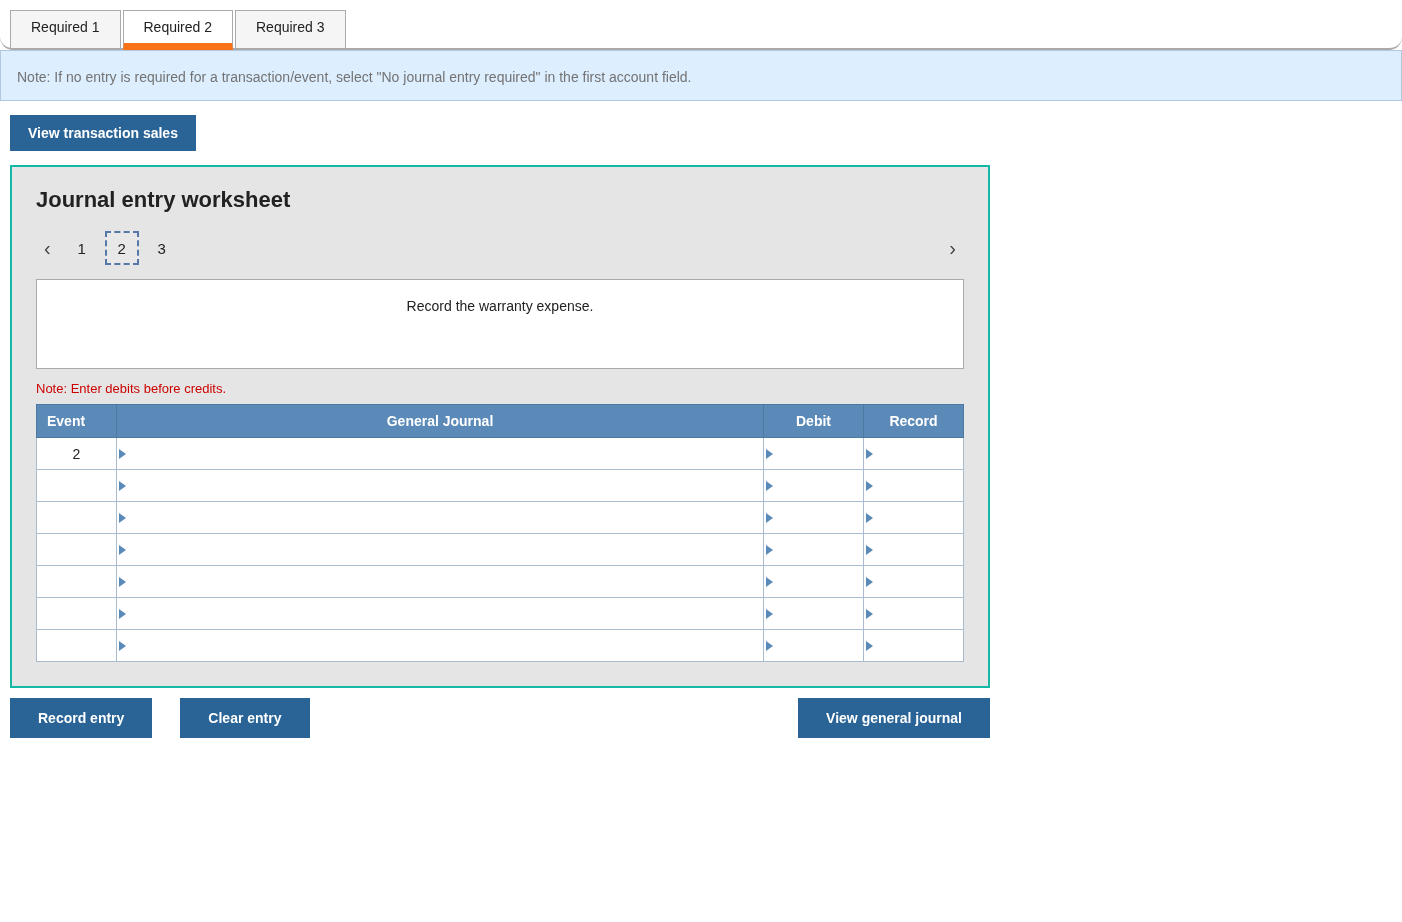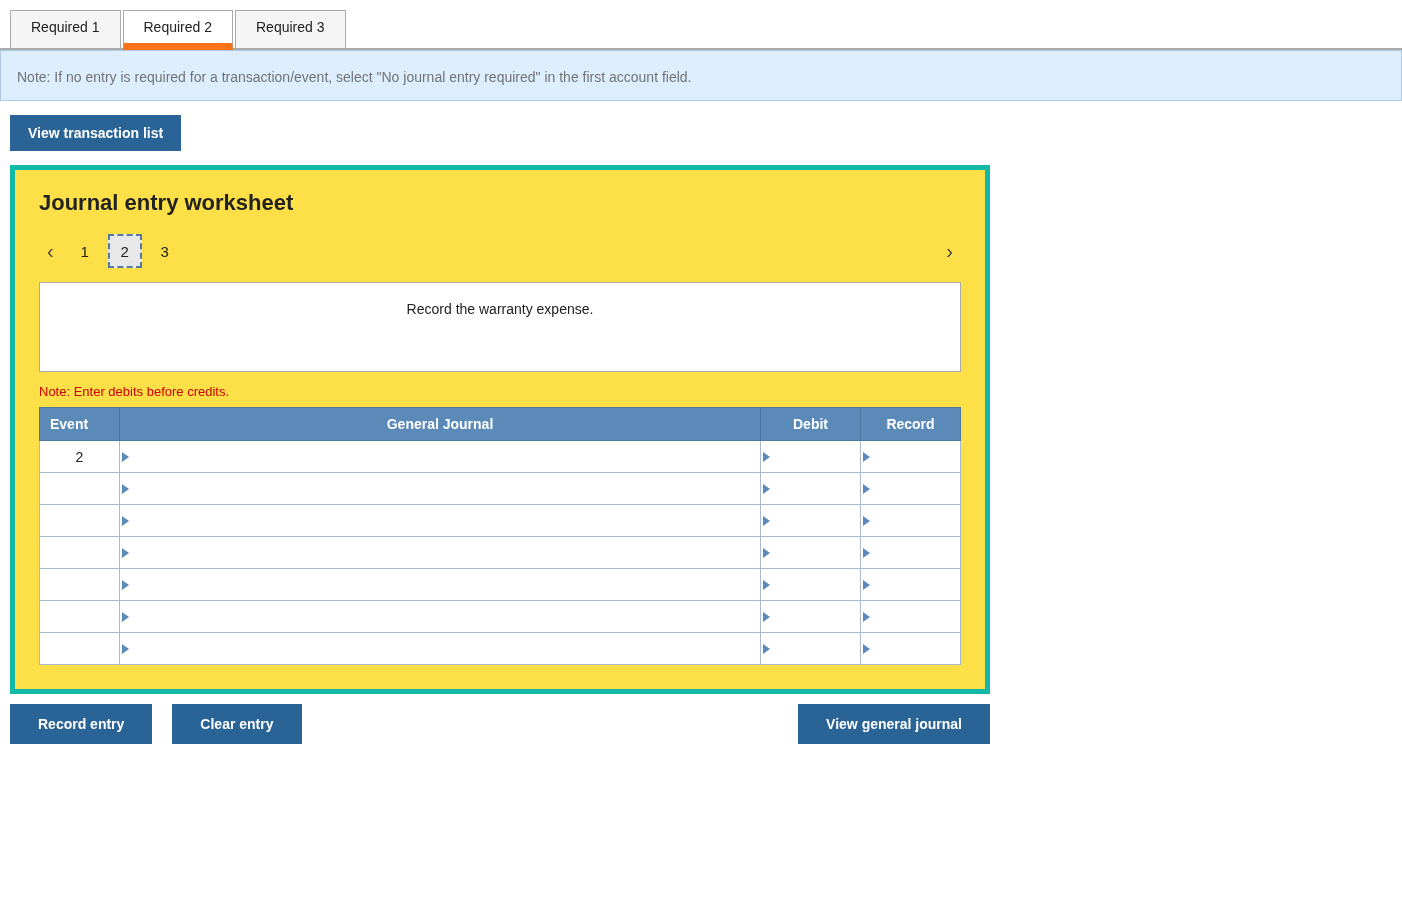--- a/index.html
+++ b/index.html
@@ -10,20 +10,21 @@
       color: #222;
     }
 
     
     .tabs {
       display: flex;
       border-bottom: 2px solid #aaa;
       padding-top: 10px;
       padding-left: 10px;
       background: #fff;
+      border-radius: 13px;
     }
     .tab {
       padding: 8px 20px;
       border: 1px solid #aaa;
       border-bottom: none;
       background: #f5f5f5;
       cursor: pointer;
       margin-right: 2px;
       font-size: 14px;
     }
@@ -54,24 +55,24 @@
       border: none;
       padding: 10px 18px;
       font-size: 14px;
       cursor: pointer;
       margin: 14px 10px;
       font-weight: bold;
     }
 
     
     .worksheet {
-      background: #fde047;
+      background: #e5e5e5;
       margin: 0 10px 10px 10px;
       padding: 20px 24px 24px 24px;
-      border: 5px solid #14b8a6;
+      border: 2px solid #14b8a6;
       max-width: 980px;
     }
 
     .worksheet-title {
       font-size: 22px;
       font-weight: bold;
       margin-bottom: 18px;
     }
 
     
@@ -193,21 +194,21 @@
       align-items: center;
     }
     .btn-action {
       background: #2a6496;
       color: #fff;
       border: none;
       padding: 12px 28px;
       font-size: 14px;
       font-weight: bold;
       cursor: pointer;
-      margin-right: 20px;
+      margin-right: 28px;
     }
     .btn-action:last-child { margin-right: 0; }
     .btn-spacer { flex: 1; }
   </style>
 </head>
 <body>
 
 
 
 
@@ -216,21 +217,21 @@
   <div class="tab active">Required 2</div>
   <div class="tab">Required 3</div>
 </div>
 
 
 <div class="info-box">
   <div class="note-red">Note: If no entry is required for a transaction/event, select "No journal entry required" in the first account field.</div>
 </div>
 
 
-<button class="btn-transaction">View transaction list</button>
+<button class="btn-transaction">View transaction sales</button>
 
 
 <div class="worksheet">
   <div class="worksheet-title">Journal entry worksheet</div>
 
   <div class="entry-nav">
     <span class="nav-arrow">‹</span>
     <span class="nav-num">1</span>
     <span class="nav-num selected">2</span>
     <span class="nav-num">3</span>

